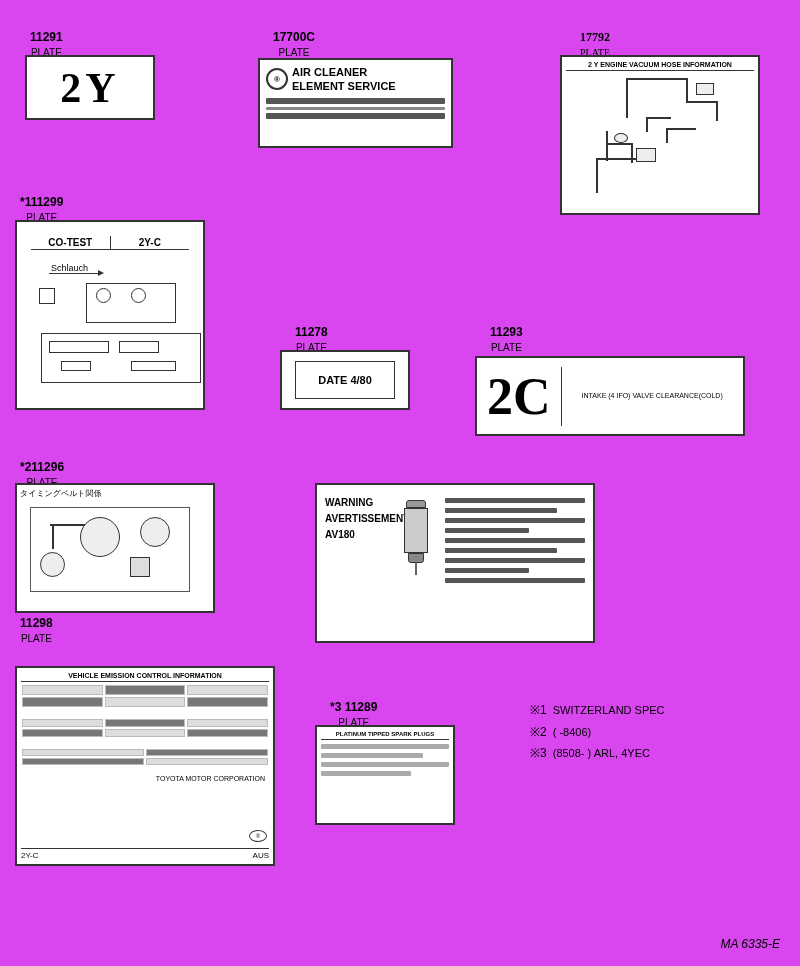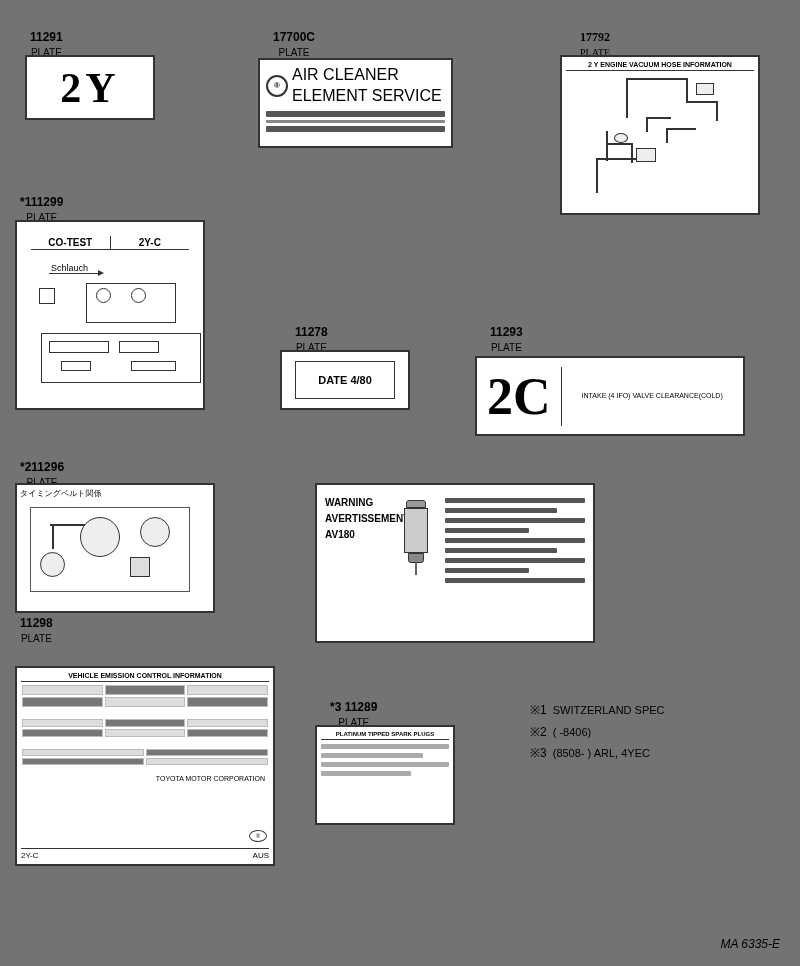--- a/index.html
+++ b/index.html
@@ -8,21 +8,21 @@
       height: 966px;
       background: #fff;
       font-family: Arial, sans-serif;
       position: relative;
       overflow: hidden;
     }
 
     .page {
       width: 800px;
       height: 966px;
-      background: #737373;
+      background: #d946ef;
       position: relative;
     }
 
     
     .part-label {
       position: absolute;
       text-align: center;
       font-size: 11px;
       line-height: 1.3;
     }
@@ -69,21 +69,21 @@
       margin-bottom: 4px;
     }
     .box-17700c .logo-circle {
       width: 22px; height: 22px;
       border: 2px solid #333;
       border-radius: 50%;
       display: flex; align-items: center; justify-content: center;
       font-size: 8px; font-weight: bold; flex-shrink: 0;
     }
     .box-17700c .ac-text {
-      font-size: 16px; font-weight: normal; line-height: 1.3;
+      font-size: 11px; font-weight: bold; line-height: 1.3;
     }
     .box-17700c .line-row {
       height: 6px; background: #555; margin: 3px 0; border-radius: 1px;
     }
     .box-17700c .line-row.thin { height: 3px; background: #888; }
 
     
     .label-17792 { top: 30px; left: 580px; font-family: Liberation Serif, serif; }
     .box-17792 {
       top: 55px; left: 560px;

